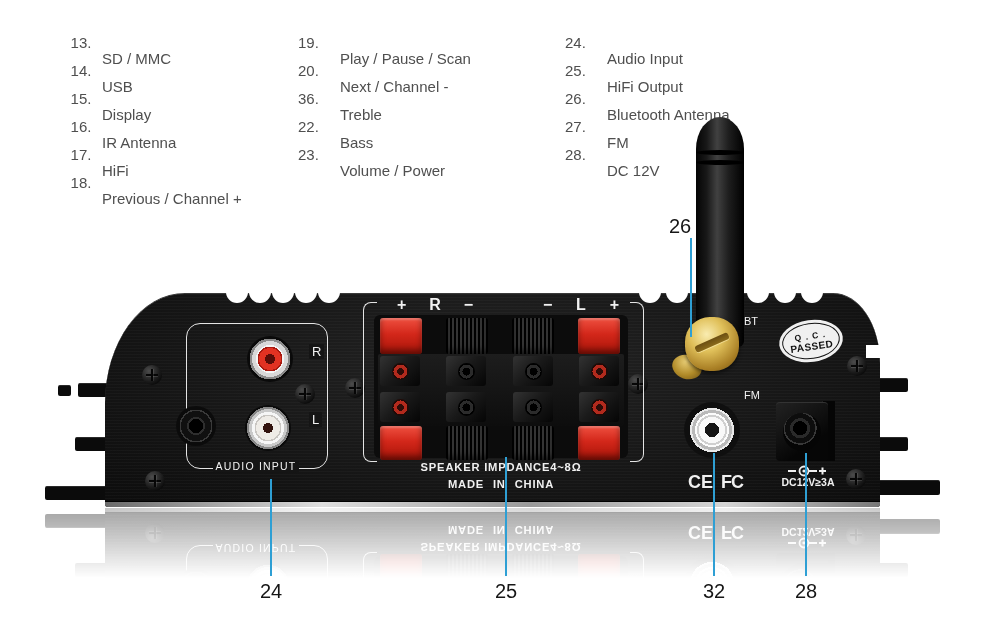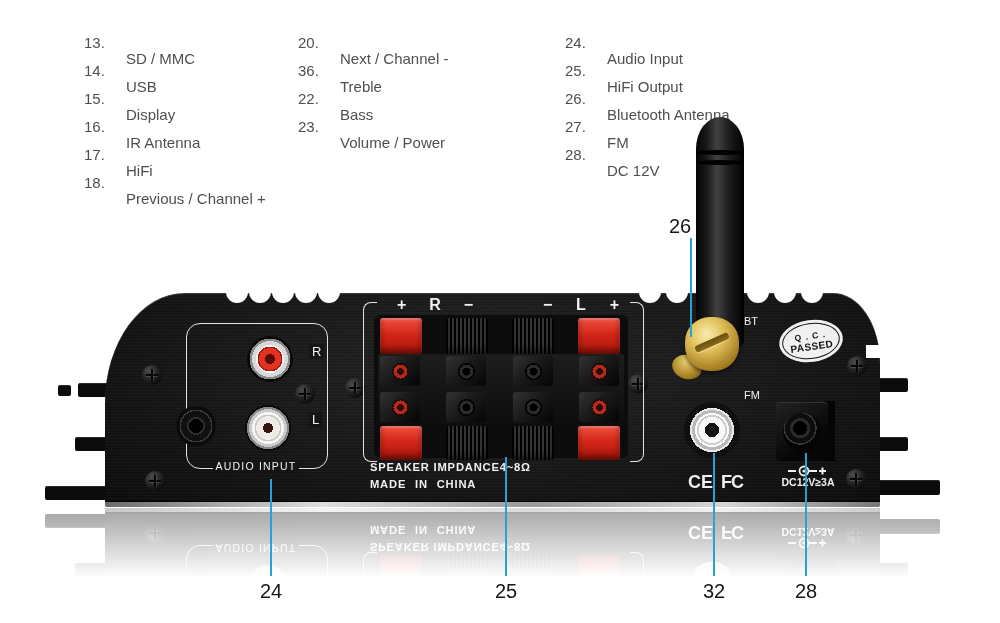--- a/index.html
+++ b/index.html
@@ -62,21 +62,21 @@
       background:linear-gradient(135deg,#333 0%,#1a1a1a 45%,#050505 100%);
       display:flex;align-items:center;justify-content:center;}
   .hole{width:17px;height:17px;border-radius:50%;}
   .hole-red{background:radial-gradient(circle,#2d0c08 0 3.5px,#b22a1d 3.5px 7px,#200a07 7px 8.5px);}
   .hole-blk{background:radial-gradient(circle,#000 0 4px,#2b2b2b 4px 7px,#000 7px 8.5px);}
   .bracket{position:absolute;width:13px;height:158px;z-index:3;}
   .bracket-l{border-left:1.5px solid #e4e4e4;border-top:1.5px solid #e4e4e4;border-bottom:1.5px solid #e4e4e4;border-radius:8px 0 0 8px;}
   .bracket-r{border-right:1.5px solid #e4e4e4;border-top:1.5px solid #e4e4e4;border-bottom:1.5px solid #e4e4e4;border-radius:0 8px 8px 0;}
   .chan{position:absolute;top:179px;width:76px;display:flex;justify-content:space-between;
       color:#f2f2f2;font-weight:bold;font-size:16px;z-index:4;}
-  .spk-cap{position:absolute;left:330px;width:262px;color:#f0f0f0;
+  .spk-cap{position:absolute;left:330px;width:262px;text-align:center;color:#f0f0f0;
       font-weight:bold;font-size:11.2px;letter-spacing:.8px;z-index:5;}
 
   
   .ant{position:absolute;left:656px;top:0;width:48px;height:230px;z-index:5;
       background:linear-gradient(90deg,#040404,#181818 22%,#414141 44%,#1e1e1e 68%,#000);
       border-radius:24px 24px 6px 6px / 32px 32px 6px 6px;}
   .ant-groove{position:absolute;left:0;width:100%;height:5px;background:#000;border-radius:50%;}
   .bt-nut{position:absolute;left:645px;top:200px;width:54px;height:54px;border-radius:46%;z-index:6;
       background:radial-gradient(circle at 40% 32%,#f9ecb0,#e0c05a 35%,#a87e24 72%,#6b4e12);
       box-shadow:0 2px 4px rgba(0,0,0,.6);}
@@ -100,21 +100,21 @@
   .certs{position:absolute;left:648px;top:355px;display:flex;gap:8px;color:#f0f0f0;font-weight:bold;font-size:18px;z-index:5;}
   .fcc{letter-spacing:-1px;}
   .dc-cap{position:absolute;left:731px;top:359px;width:74px;text-align:center;color:#f0f0f0;font-weight:bold;font-size:10.5px;z-index:5;}
   .dc-pol{position:absolute;left:747px;top:347px;z-index:5;}
 </style>
 </head>
 <body>
 
 <div id="screenshot">
 
-  <div class="legend-col" style="left:84px;top:28px;">
+  <div class="legend-col" style="left:60px;top:28px;text-align:center;">
     <div class="lrow">
         <span class="lnum">13.</span>
         <span class="ltext">SD / MMC</span>
       </div>
     <div class="lrow">
         <span class="lnum">14.</span>
         <span class="ltext">USB</span>
       </div>
     <div class="lrow">
         <span class="lnum">15.</span>
@@ -127,20 +127,24 @@
     <div class="lrow">
         <span class="lnum">17.</span>
         <span class="ltext">HiFi</span>
       </div>
     <div class="lrow">
         <span class="lnum">18.</span>
         <span class="ltext">Previous / Channel +</span>
       </div>
   </div>
   <div class="legend-col" style="left:298px;top:28px;">
+    <div class="lrow">
+        <span class="lnum">19.</span>
+        <span class="ltext">Play / Pause / Scan</span>
+      </div>
     <div class="lrow">
         <span class="lnum">20.</span>
         <span class="ltext">Next / Channel -</span>
       </div>
     <div class="lrow">
         <span class="lnum">36.</span>
         <span class="ltext">Treble</span>
       </div>
     <div class="lrow">
         <span class="lnum">22.</span>

